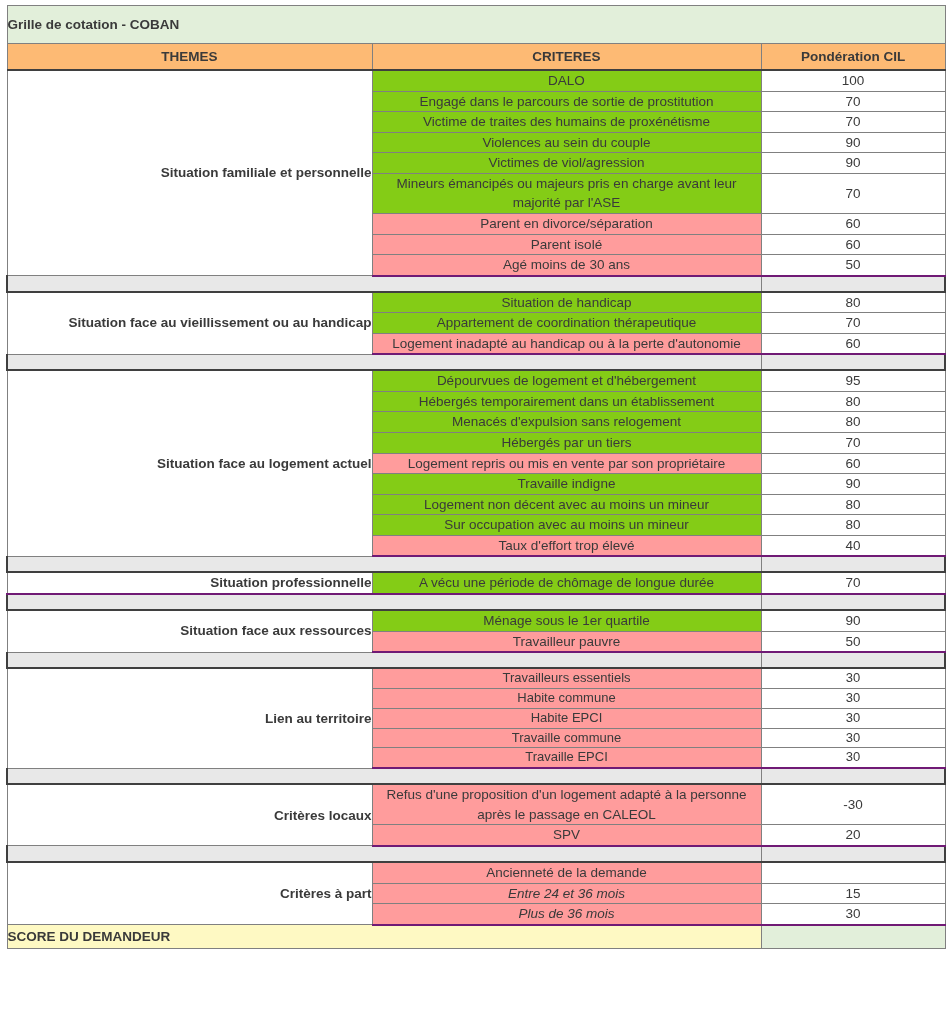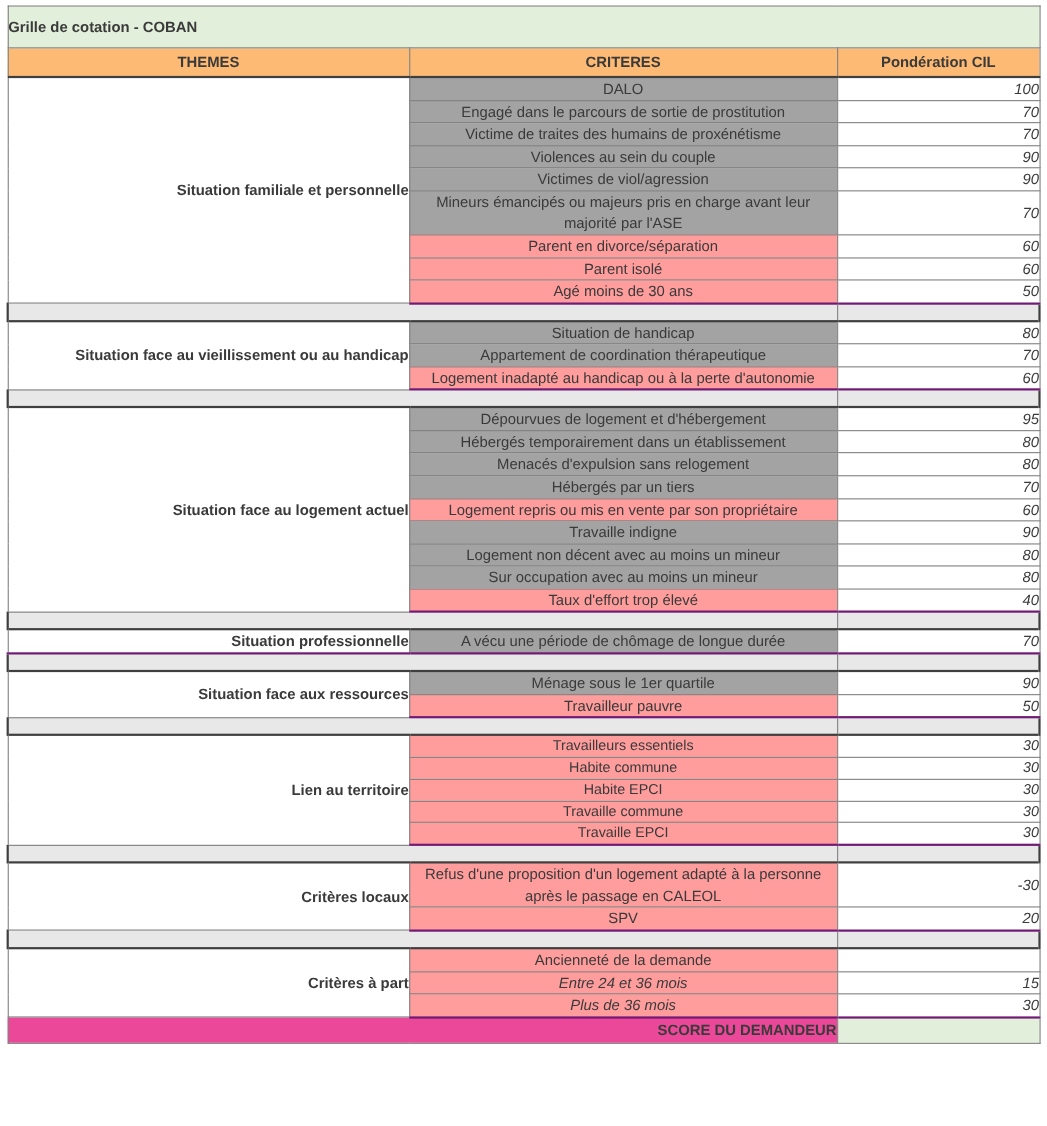--- a/index.html
+++ b/index.html
@@ -74,31 +74,30 @@
     background: #ffffff;
     border-left: 2px solid #3f3f3f;
     border-right: 1px solid #808080;
     padding: 0 4px;
   }
 
   
   td.crit {
     text-align: center;
     padding: 3px 6px;
-    background: #a3a3a3;
+    background: #84cc16;
   }
   td.crit.pink { background: #FF9C9C; }
   td.crit.ital { font-style: italic; }
 
   
   td.weight {
-    text-align: right;
+    text-align: center;
     background: #ffffff;
     border-right: 2px solid #3f3f3f;
-    font-style: italic;
   }
 
   
   tr.spacer td {
     background: #E8E8E8;
     height: 14px;
     border-top: 1px solid #808080;
     border-bottom: 1px solid #808080;
   }
   tr.spacer td.sp-left {
@@ -112,25 +111,25 @@
 
   
   tr.sec-first td { border-top: 2px solid #3f3f3f; }
   tr.sec-last  td { border-bottom: 2px solid #701a75; }
 
   
   tr.tight td.crit, tr.tight td.weight { height: 16px; padding-top: 0; padding-bottom: 0; font-size: 13px; }
 
   
   td.score {
-    background: #ec4899;
+    background: #fef9c3;
     color: #111111;
     font-weight: bold;
     font-size: 14px;
-    text-align: right;
+    text-align: left;
     height: 22px;
     border: 2px solid #3f3f3f;
   }
   td.score-empty {
     background: #E2EFDA;
     border: 2px solid #3f3f3f;
   }
 </style>
 </head>
 <body>

